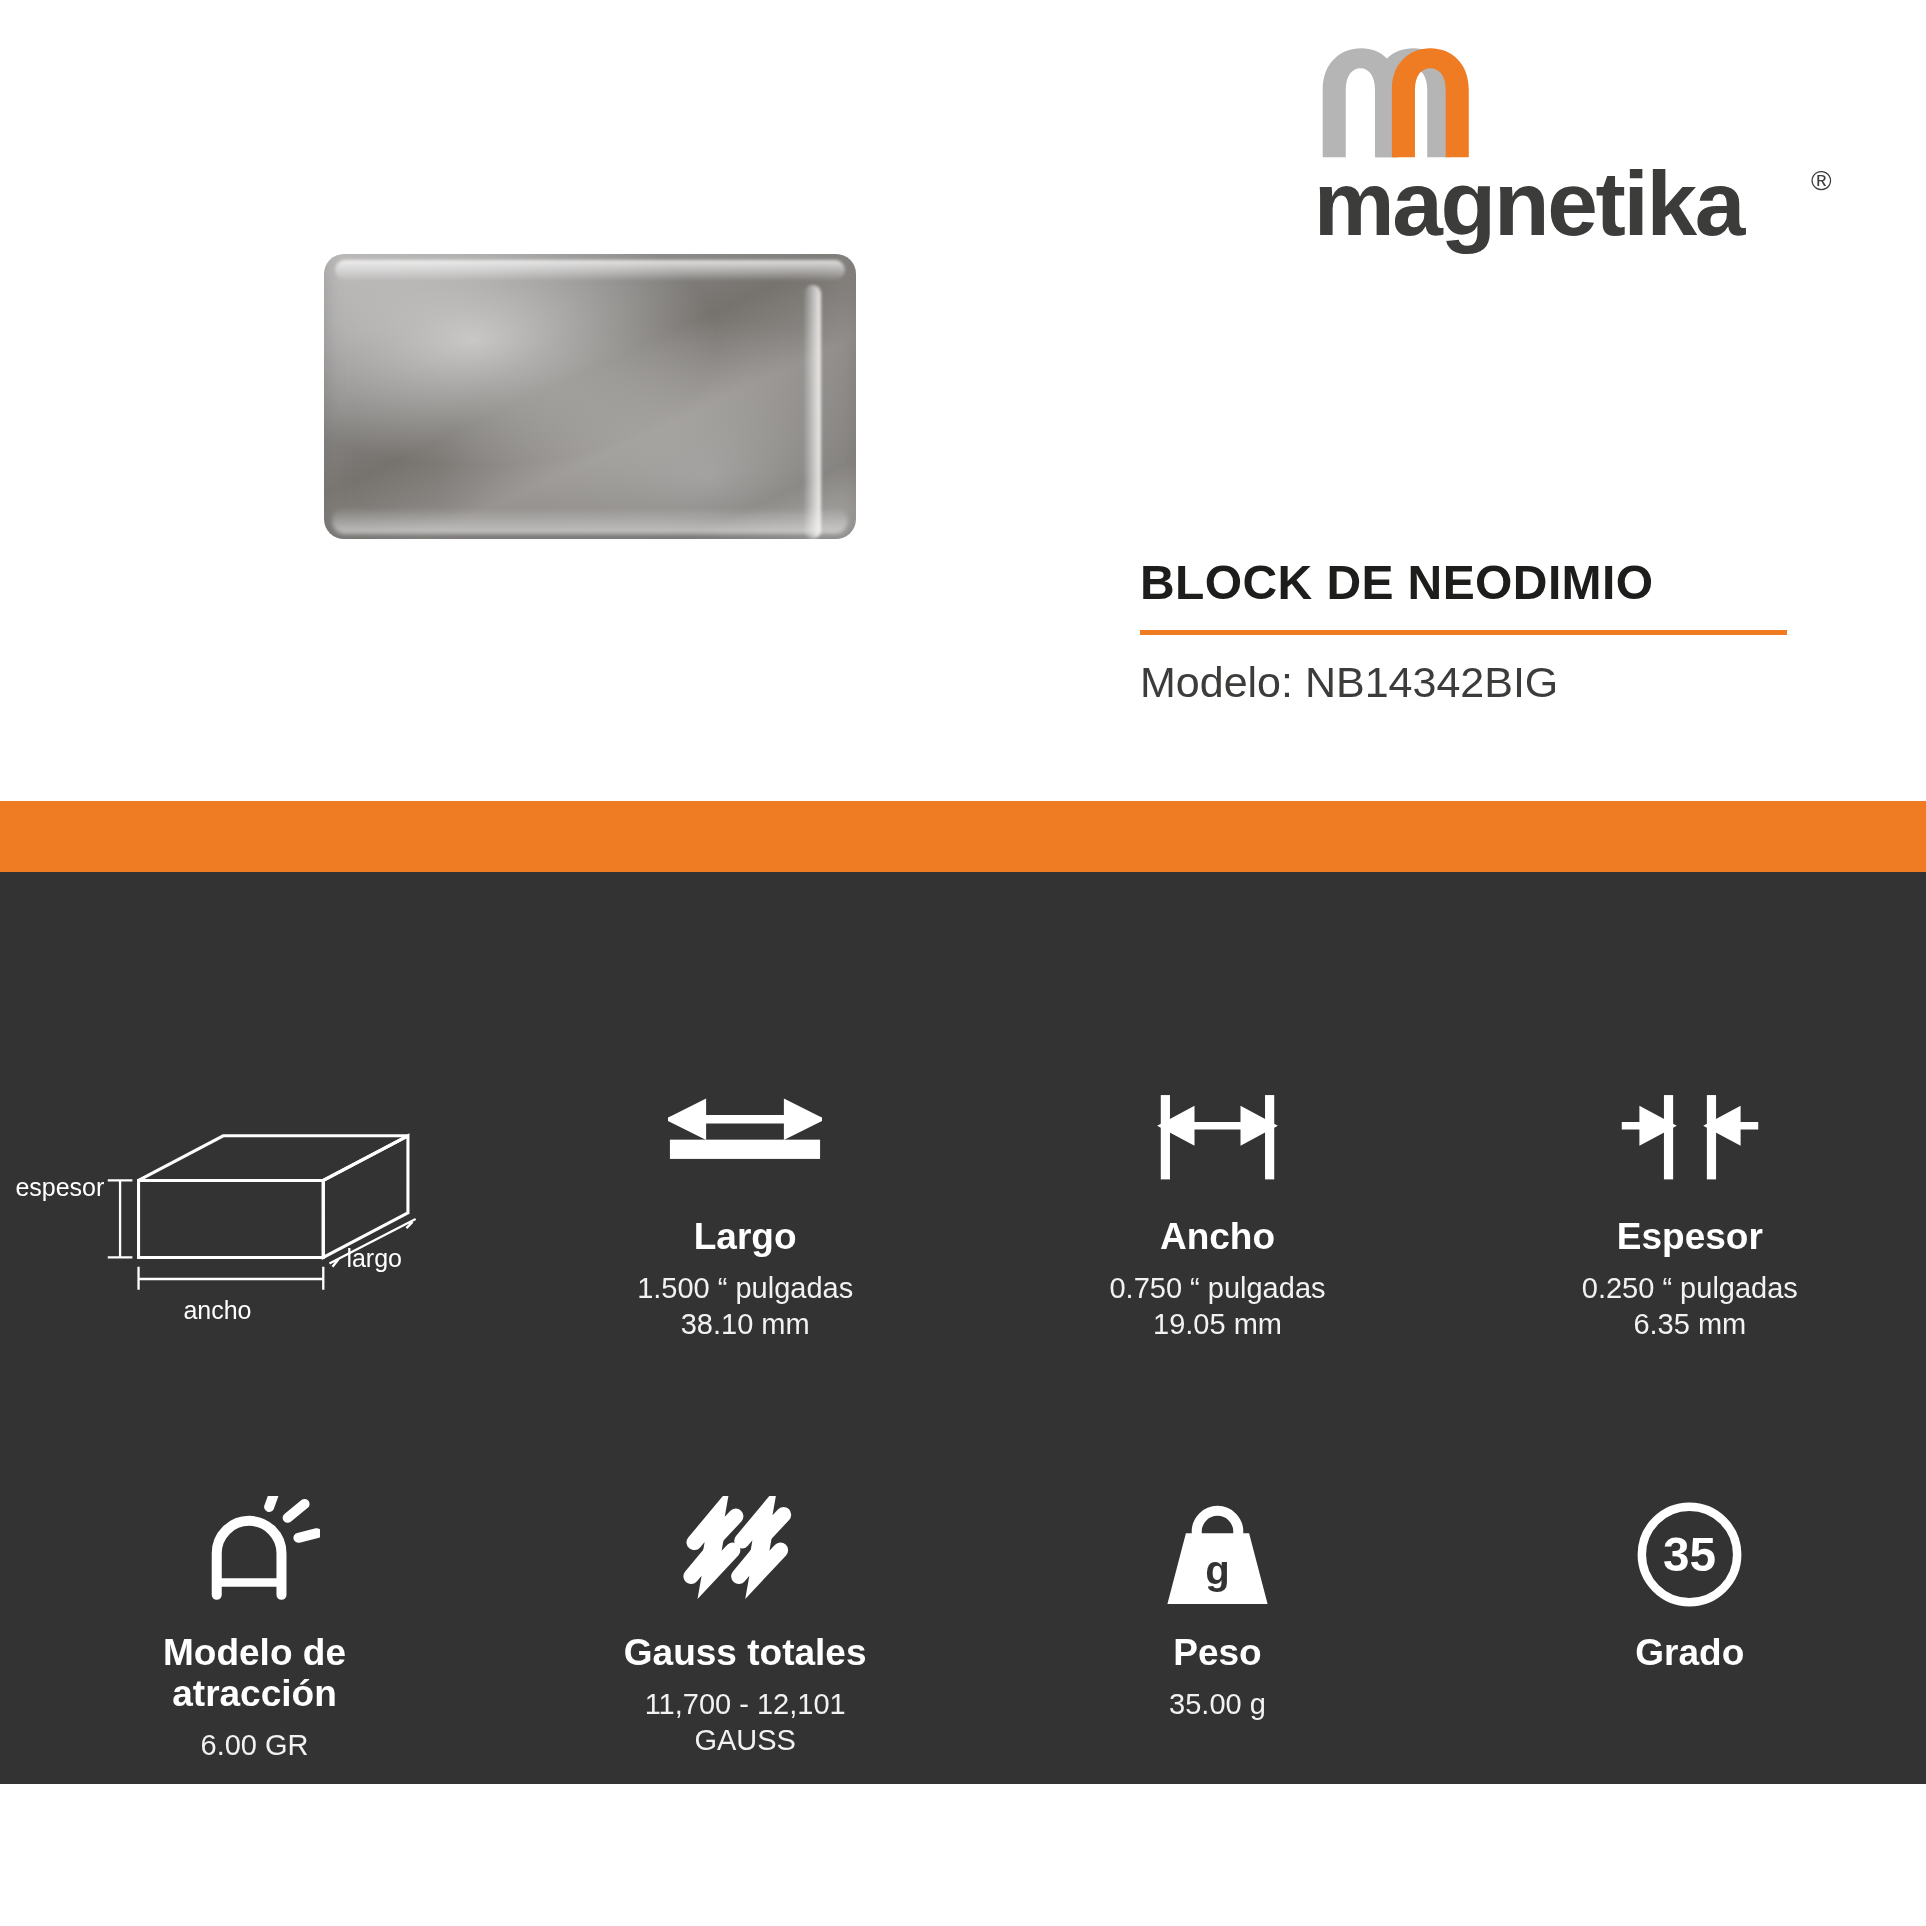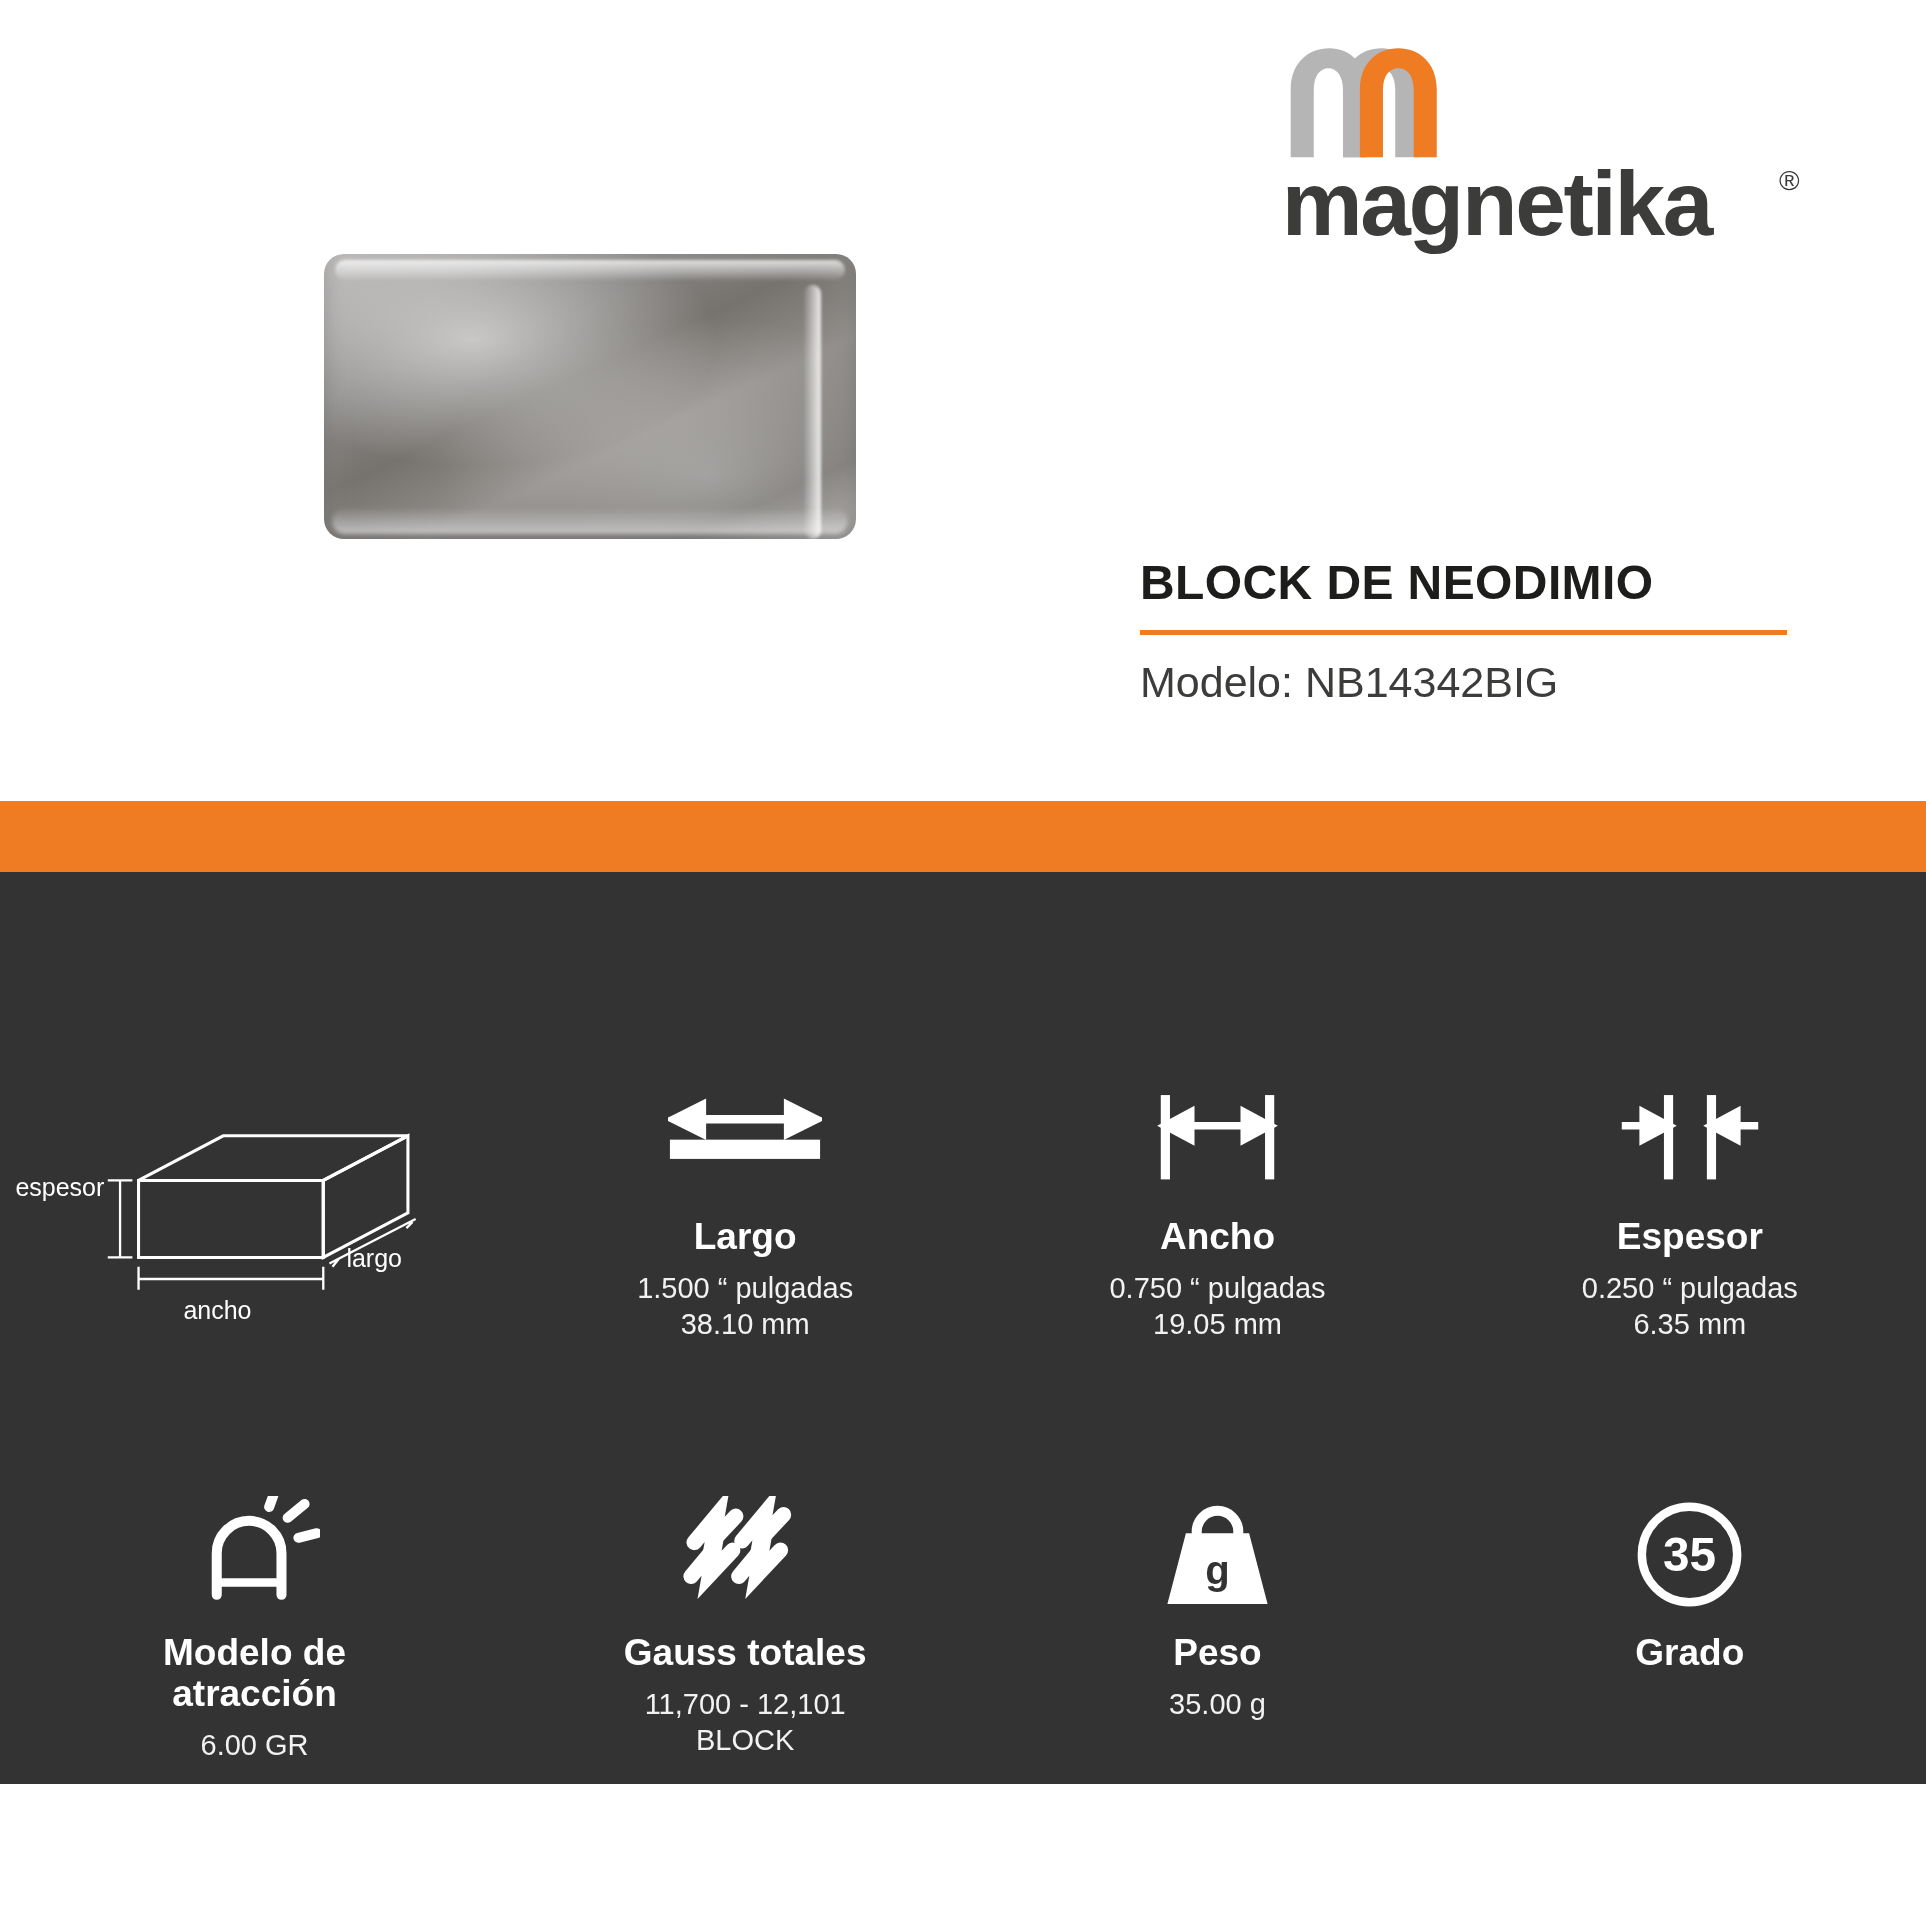--- a/index.html
+++ b/index.html
@@ -9,21 +9,21 @@
     font-family: "Liberation Sans", sans-serif;
     overflow: hidden;
   }
   .page { position: relative; width: 1926px; height: 1926px; background: #ffffff; }
 
   
   .top { position: relative; height: 801px; width: 100%; background: #fff; }
 
   
   .logo-wrap {
-    position: absolute; top: 42px; left: 1274px; width: 555px; height: 200px;
+    position: absolute; top: 42px; left: 1306px; width: 555px; height: 200px;
   }
   .logo-mark { position: absolute; top: 0px; left: 11.6px; width: 177px; height: 123px; }
   .logo-text {
     position: absolute; top: 116px; left: 7.7px;
     font-size: 91px; font-weight: bold; letter-spacing: -2.3px;
     color: #3c3c3b; line-height: 1;
   }
   .logo-reg {
     position: absolute; top: 123px; left: 505px;
     font-size: 28px; color: #3c3c3b;
@@ -246,21 +246,21 @@
               <path d="M34 60 L64 24 L58 58 L88 26"></path>
               <path d="M30 104 L60 68 L54 102 L84 70"></path>
               <path d="M96 58 L126 22 L120 56 L150 24"></path>
               <path d="M92 104 L122 68 L116 102 L146 70"></path>
             </g>
           </svg>
         </div>
         <div class="cell-title">Gauss totales</div>
         <div class="cell-value">
           <div>11,700 - 12,101</div>
-          <div>BLOCK</div>
+          <div>GAUSS</div>
         </div>
       </div>
 
       <div class="cell">
         <div class="icon-box">
           <svg width="131" height="116" viewBox="0 0 170 150">
             <path d="M58 46 a27 27 0 1 1 54 0 a27 27 0 1 1 -54 0" fill="none" stroke="#fff" stroke-width="13"></path>
             <path d="M44 48 L126 48 L150 140 L20 140 Z" fill="#fff"></path>
             <text x="85" y="114" font-family="Liberation Sans, sans-serif" font-size="52" font-weight="bold" fill="#333" text-anchor="middle">g</text>
           </svg>

